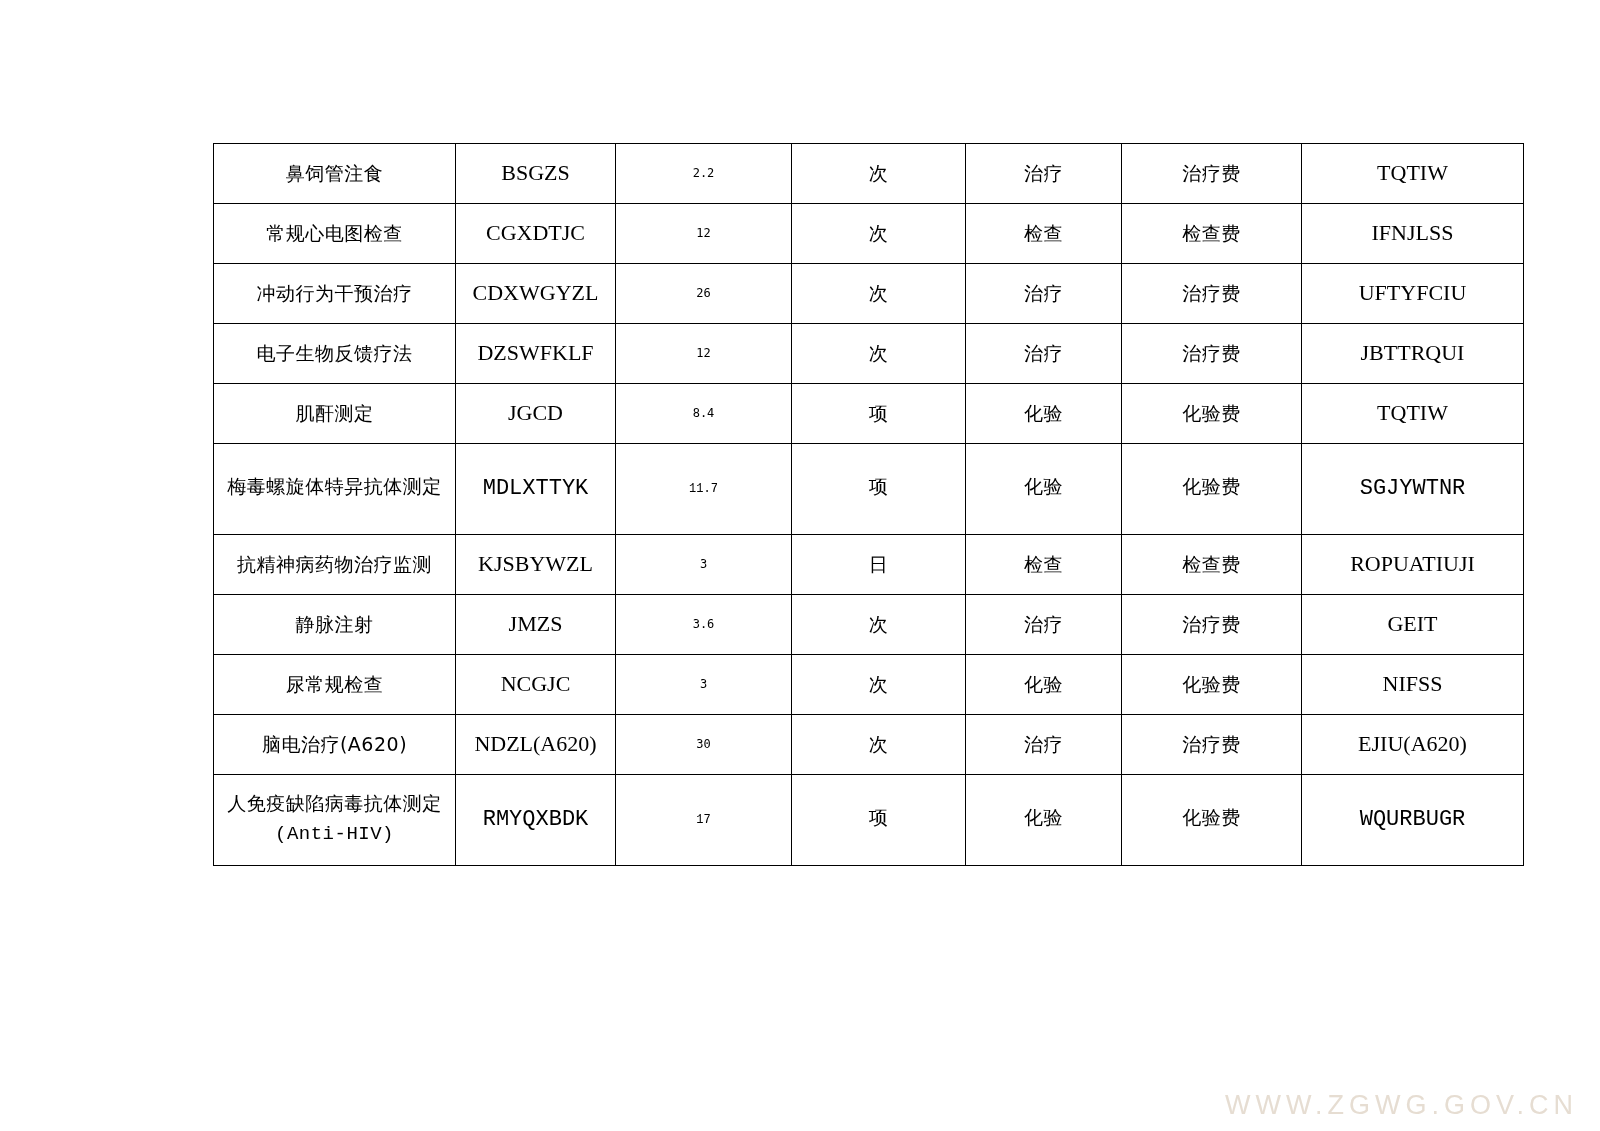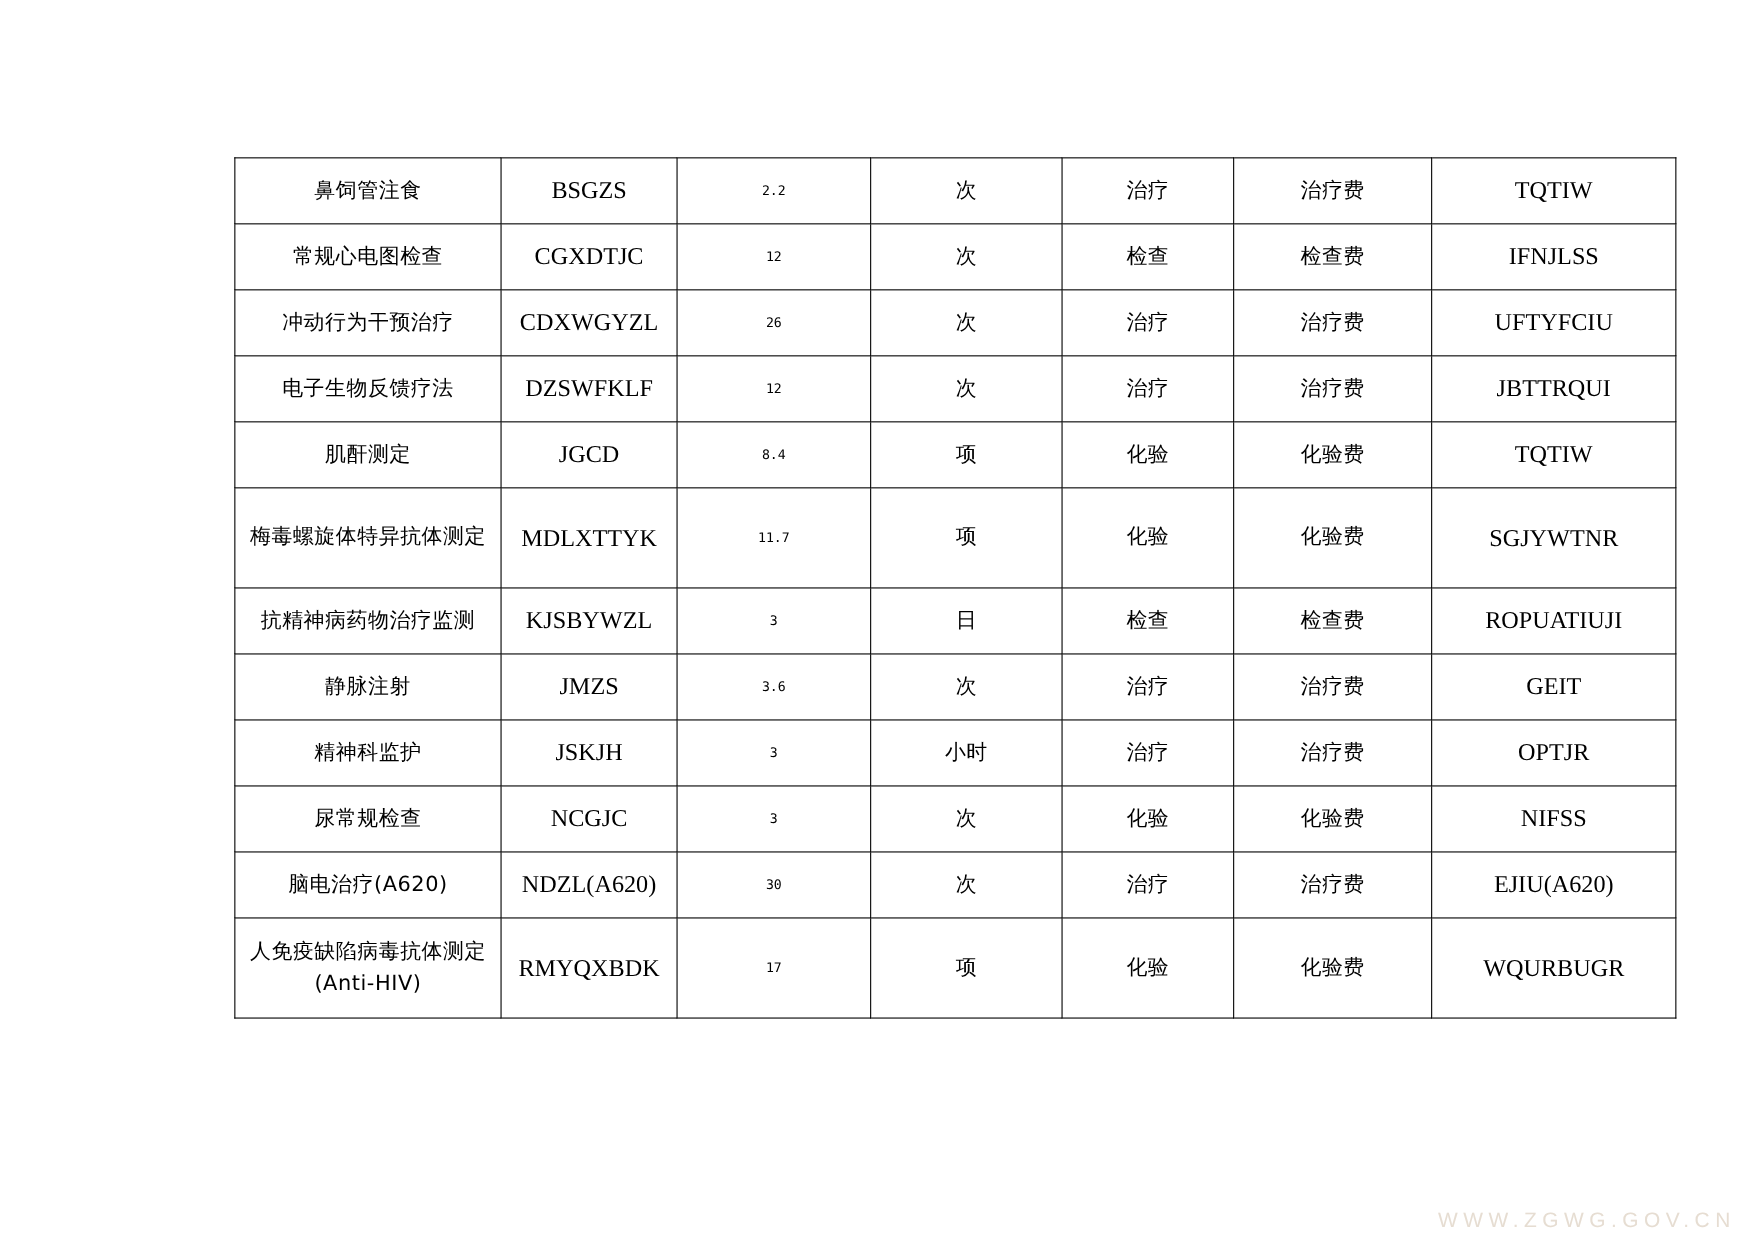--- a/index.html
+++ b/index.html
@@ -57,29 +57,29 @@
   }
   .mono {
     font-family: "DejaVu Sans Mono", monospace;
     font-size: 12px;
     letter-spacing: 0px;
   }
   .serif {
     font-family: "Liberation Serif", serif;
     font-size: 22px;
   }
-  tr.row-tall td { height: 78px; }
+  tr.row-tall td { height: 78px; font-family: Liberation Mono, monospace; }
   tr.row-std td { height: 47px; }
 
   .watermark {
     position: absolute;
     right: 22px;
     bottom: 10px;
     font-family: "Liberation Sans", sans-serif;
-    font-size: 19px;
+    font-size: 27px;
     letter-spacing: 5px;
     color: #e6ddd2;
     white-space: nowrap;
     user-select: none;
   }
 </style>
 </head>
 <body>
 
 <div class="page">
@@ -161,29 +161,20 @@
           <tr class="row-std">
             <td class="cn">静脉注射</td>
             <td class="serif">JMZS</td>
             <td class="mono">3.6</td>
             <td class="cn">次</td>
             <td class="cn">治疗</td>
             <td class="cn">治疗费</td>
             <td class="serif">GEIT</td>
           </tr>
           <tr class="row-std">
-            <td class="cn">精神科监护</td>
-            <td class="serif">JSKJH</td>
-            <td class="mono">3</td>
-            <td class="cn">小时</td>
-            <td class="cn">治疗</td>
-            <td class="cn">治疗费</td>
-            <td class="serif">OPTJR</td>
-          </tr>
-          <tr class="row-std">
             <td class="cn">尿常规检查</td>
             <td class="serif">NCGJC</td>
             <td class="mono">3</td>
             <td class="cn">次</td>
             <td class="cn">化验</td>
             <td class="cn">化验费</td>
             <td class="serif">NIFSS</td>
           </tr>
           <tr class="row-std">
             <td class="cn">脑电治疗(A620)</td>

